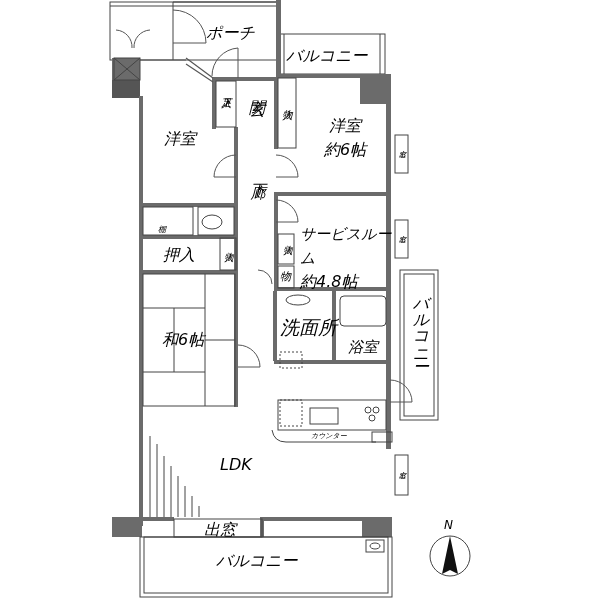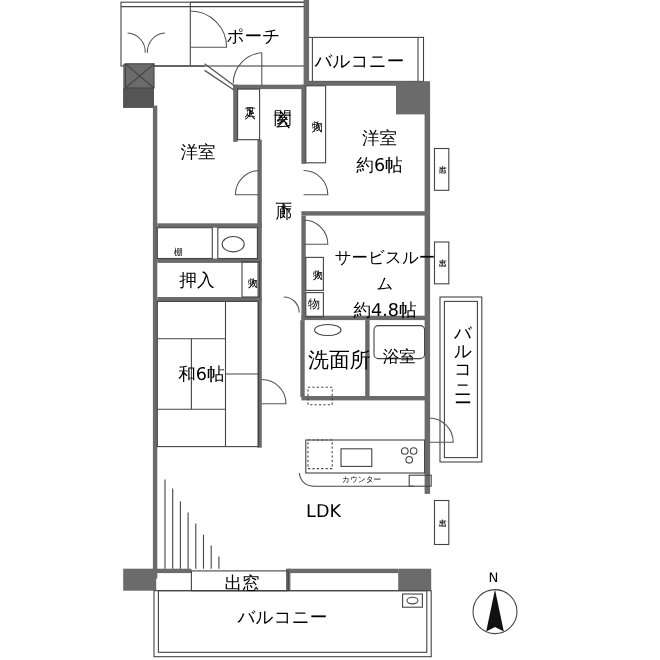--- a/index.html
+++ b/index.html
@@ -142,59 +142,59 @@
     <path d="M258 270 A14 14 0 0 1 272 284" class="door"></path>
     <path d="M390 380 A22 22 0 0 1 412 402 L390 402" class="door"></path>
   </g>
 
   <g>
     <circle cx="450" cy="556" r="20" class="thin"></circle>
     <polygon points="450,536 442,574 450,570 458,574" fill="#111"></polygon>
   </g>
 </svg>
 
-<div style="position:absolute;left:0;top:0;width:600px;height:600px;">
+<div style="position:absolute;left:0;top:0;width:600px;height:600px;font-style:italic;">
   <span style="position:absolute;left:206px;top:23px;font-size:16px;">ポーチ</span>
   <span style="position:absolute;left:286px;top:46px;font-size:16px;">バルコニー</span>
 
   <span style="position:absolute;left:220px;top:90px;font-size:10px;writing-mode:vertical-rl;line-height:12px;">下足入</span>
   <span style="position:absolute;left:246px;top:87px;font-size:16px;writing-mode:vertical-rl;">玄関</span>
   <span style="position:absolute;left:280px;top:102px;font-size:10px;writing-mode:vertical-rl;">物入</span>
 
   <div style="position:absolute;left:145px;top:128px;width:70px;text-align:center;font-size:16px;line-height:22px;">
     <div>洋室</div>
   </div>
   <div style="position:absolute;left:310px;top:114px;width:70px;text-align:center;font-size:16px;line-height:24px;">
     <div>洋室</div>
     <div>約6帖</div>
   </div>
 
   <span style="position:absolute;left:248px;top:172px;font-size:15px;writing-mode:vertical-rl;">廊下</span>
   <span style="position:absolute;left:158px;top:224px;font-size:8px;">棚</span>
   <span style="position:absolute;left:163px;top:245px;font-size:16px;">押入</span>
   <span style="position:absolute;left:222px;top:245px;font-size:9px;writing-mode:vertical-rl;">物入</span>
 
-  <div style="position:absolute;left:300px;top:222px;width:100px;text-align:center;font-size:15px;line-height:24px;">
+  <div style="position:absolute;left:300px;top:222px;width:100px;font-size:15px;line-height:24px;">
     <div>サービスルーム</div>
     <div style="font-size:16px;">約4.8帖</div>
   </div>
   <span style="position:absolute;left:281px;top:238px;font-size:9px;writing-mode:vertical-rl;">物入</span>
   <span style="position:absolute;left:280px;top:269px;font-size:11px;">物</span>
 
   <span style="position:absolute;left:162px;top:330px;font-size:16px;">和6帖</span>
   <span style="position:absolute;left:280px;top:315px;font-size:19px;">洗面所</span>
-  <span style="position:absolute;left:348px;top:315px;font-size:15px;">浴室</span>
+  <span style="position:absolute;left:348px;top:338px;font-size:15px;">浴室</span>
   <span style="position:absolute;left:410px;top:285px;font-size:16px;writing-mode:vertical-rl;">バルコニー</span>
   <span style="position:absolute;left:311px;top:431px;font-size:7px;">カウンター</span>
 
   <span style="position:absolute;left:397px;top:145px;font-size:7px;writing-mode:vertical-rl;">出窓</span>
   <span style="position:absolute;left:397px;top:230px;font-size:7px;writing-mode:vertical-rl;">出窓</span>
   <span style="position:absolute;left:397px;top:466px;font-size:7px;writing-mode:vertical-rl;">出窓</span>
 
-  <div style="position:absolute;left:220px;top:453px;width:90px;text-align:right;font-size:16px;line-height:24px;">
+  <div style="position:absolute;left:220px;top:453px;width:90px;text-align:left;font-size:16px;line-height:24px;">
     <div>LDK</div>
   </div>
 
   <span style="position:absolute;left:204px;top:520px;font-size:16px;">出窓</span>
   <span style="position:absolute;left:216px;top:551px;font-size:16px;">バルコニー</span>
 
   <span style="position:absolute;left:444px;top:518px;font-size:12px;">N</span>
   <span style="position:absolute;left:0;top:0;"></span>
 </div>
 

